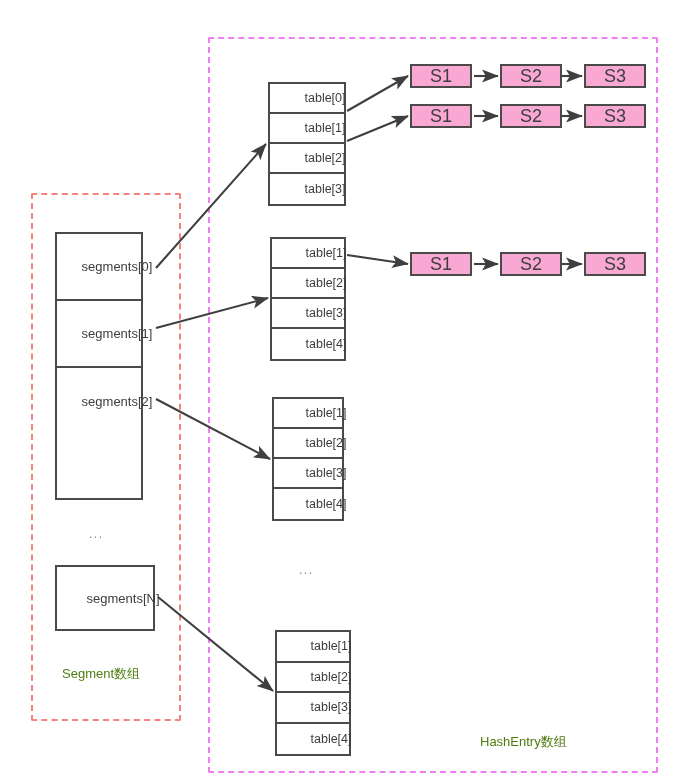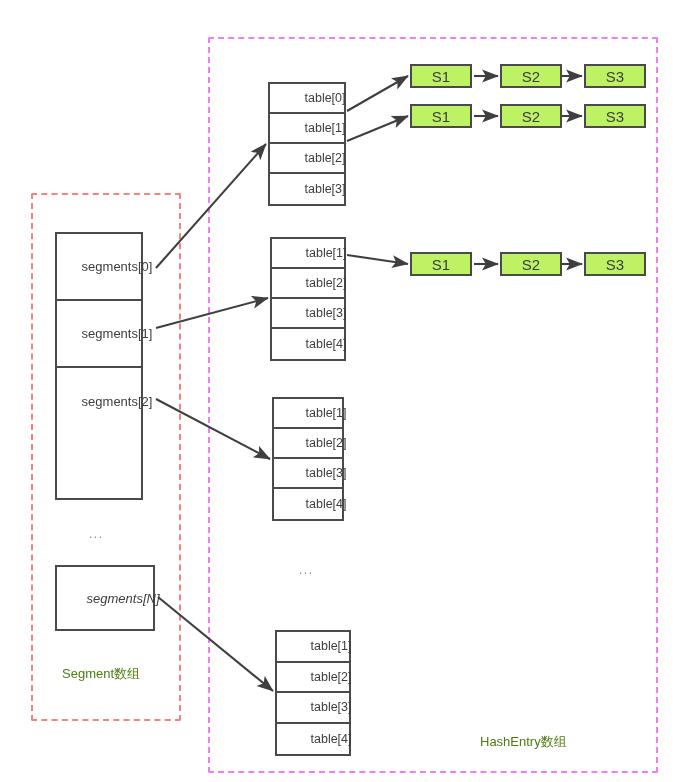--- a/index.html
+++ b/index.html
@@ -55,21 +55,21 @@
 
   
   .segments-col {
     left: 55px; top: 232px; width: 88px; height: 268px;
   }
   .segments-col .cell { height: 67px; }
 
   .segment-n-box {
     left: 55px; top: 565px; width: 100px; height: 66px;
   }
-  .segment-n-box .cell { height: 100%; border-bottom: none; font-style: italic; }
+  .segment-n-box .cell { height: 100%; border-bottom: none; }
   .segment-n-dots {
     position: absolute;
     right: 10px; top: 3px;
     font-size: 11px;
     color: #7a7a7a;
     letter-spacing: 1px;
     line-height: 1;
   }
 
   
@@ -81,25 +81,25 @@
   .tbl-3 { left: 272px; top: 397px; width: 72px; height: 124px; }
   .tbl-3 .cell { height: 30px; }
   .tbl-4 { left: 275px; top: 630px; width: 76px; height: 126px; }
   .tbl-4 .cell { height: 30.5px; }
 
   
   .node {
     position: absolute;
     width: 62px; height: 24px;
     border: 2px solid #4a4a4a;
-    background: #bef264;
+    background: #f9a8d4;
     display: flex;
     align-items: center;
     justify-content: center;
-    font-size: 15px;
+    font-size: 18px;
     color: #3d3d3d;
   }
 
   
   .lbl {
     position: absolute;
     font-size: 13px;
     color: #4d7c0f;
     white-space: nowrap;
   }

